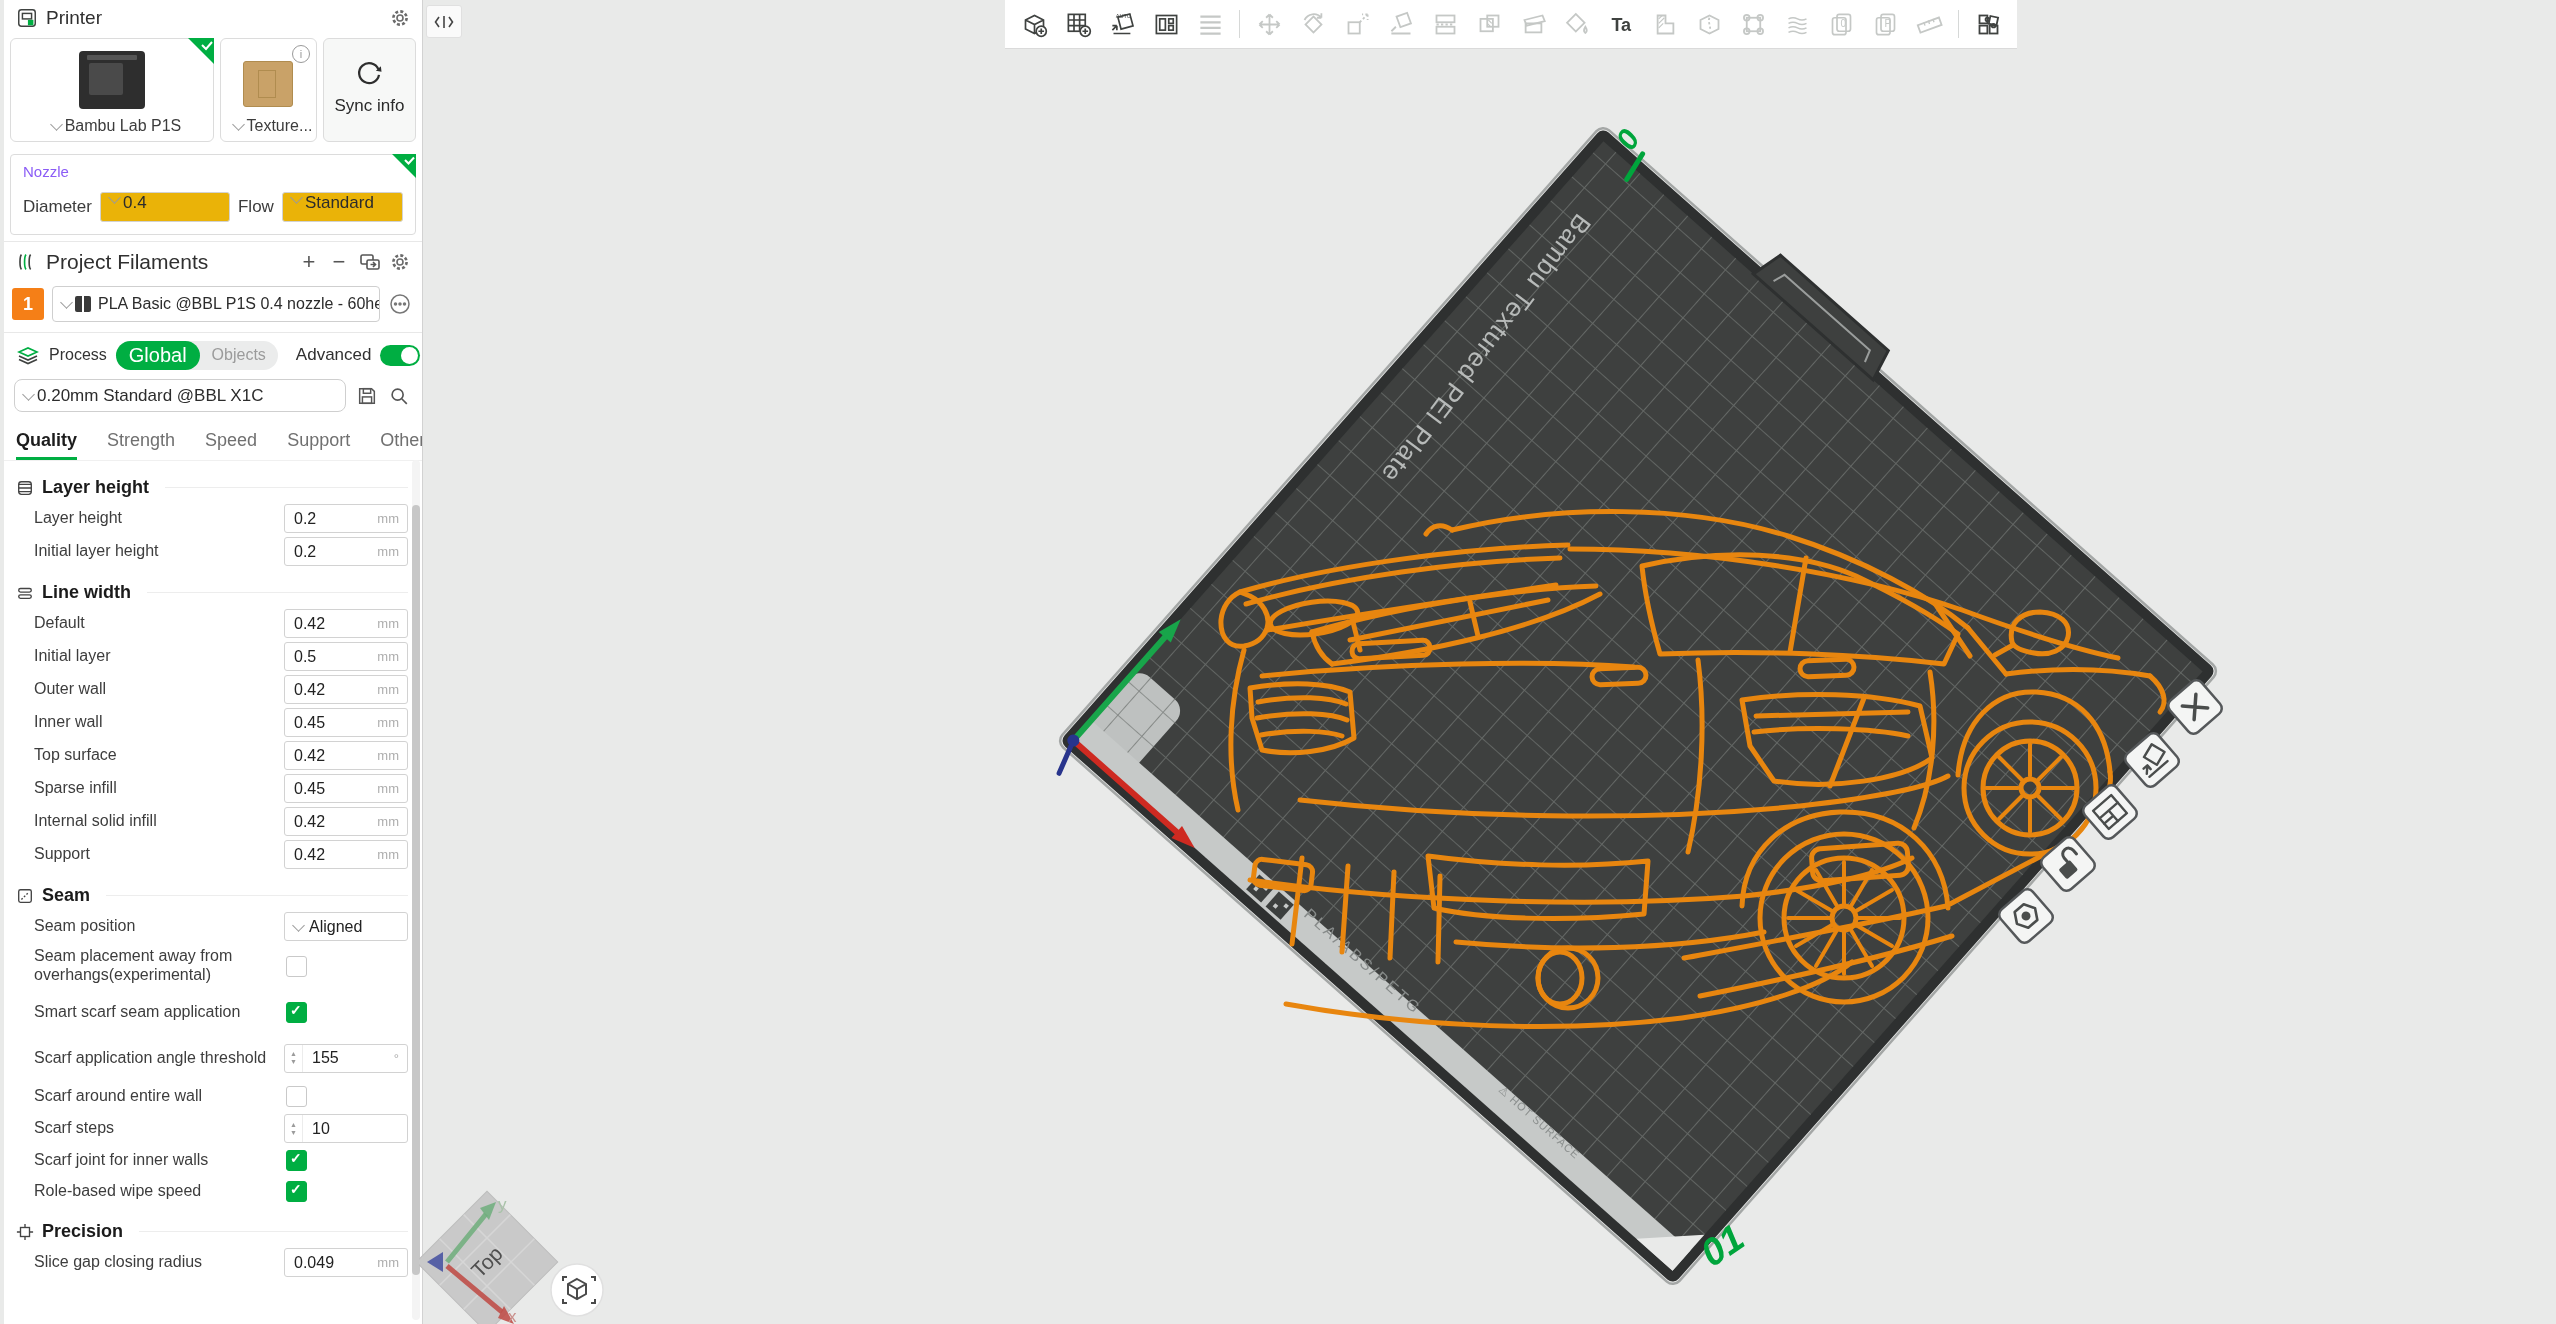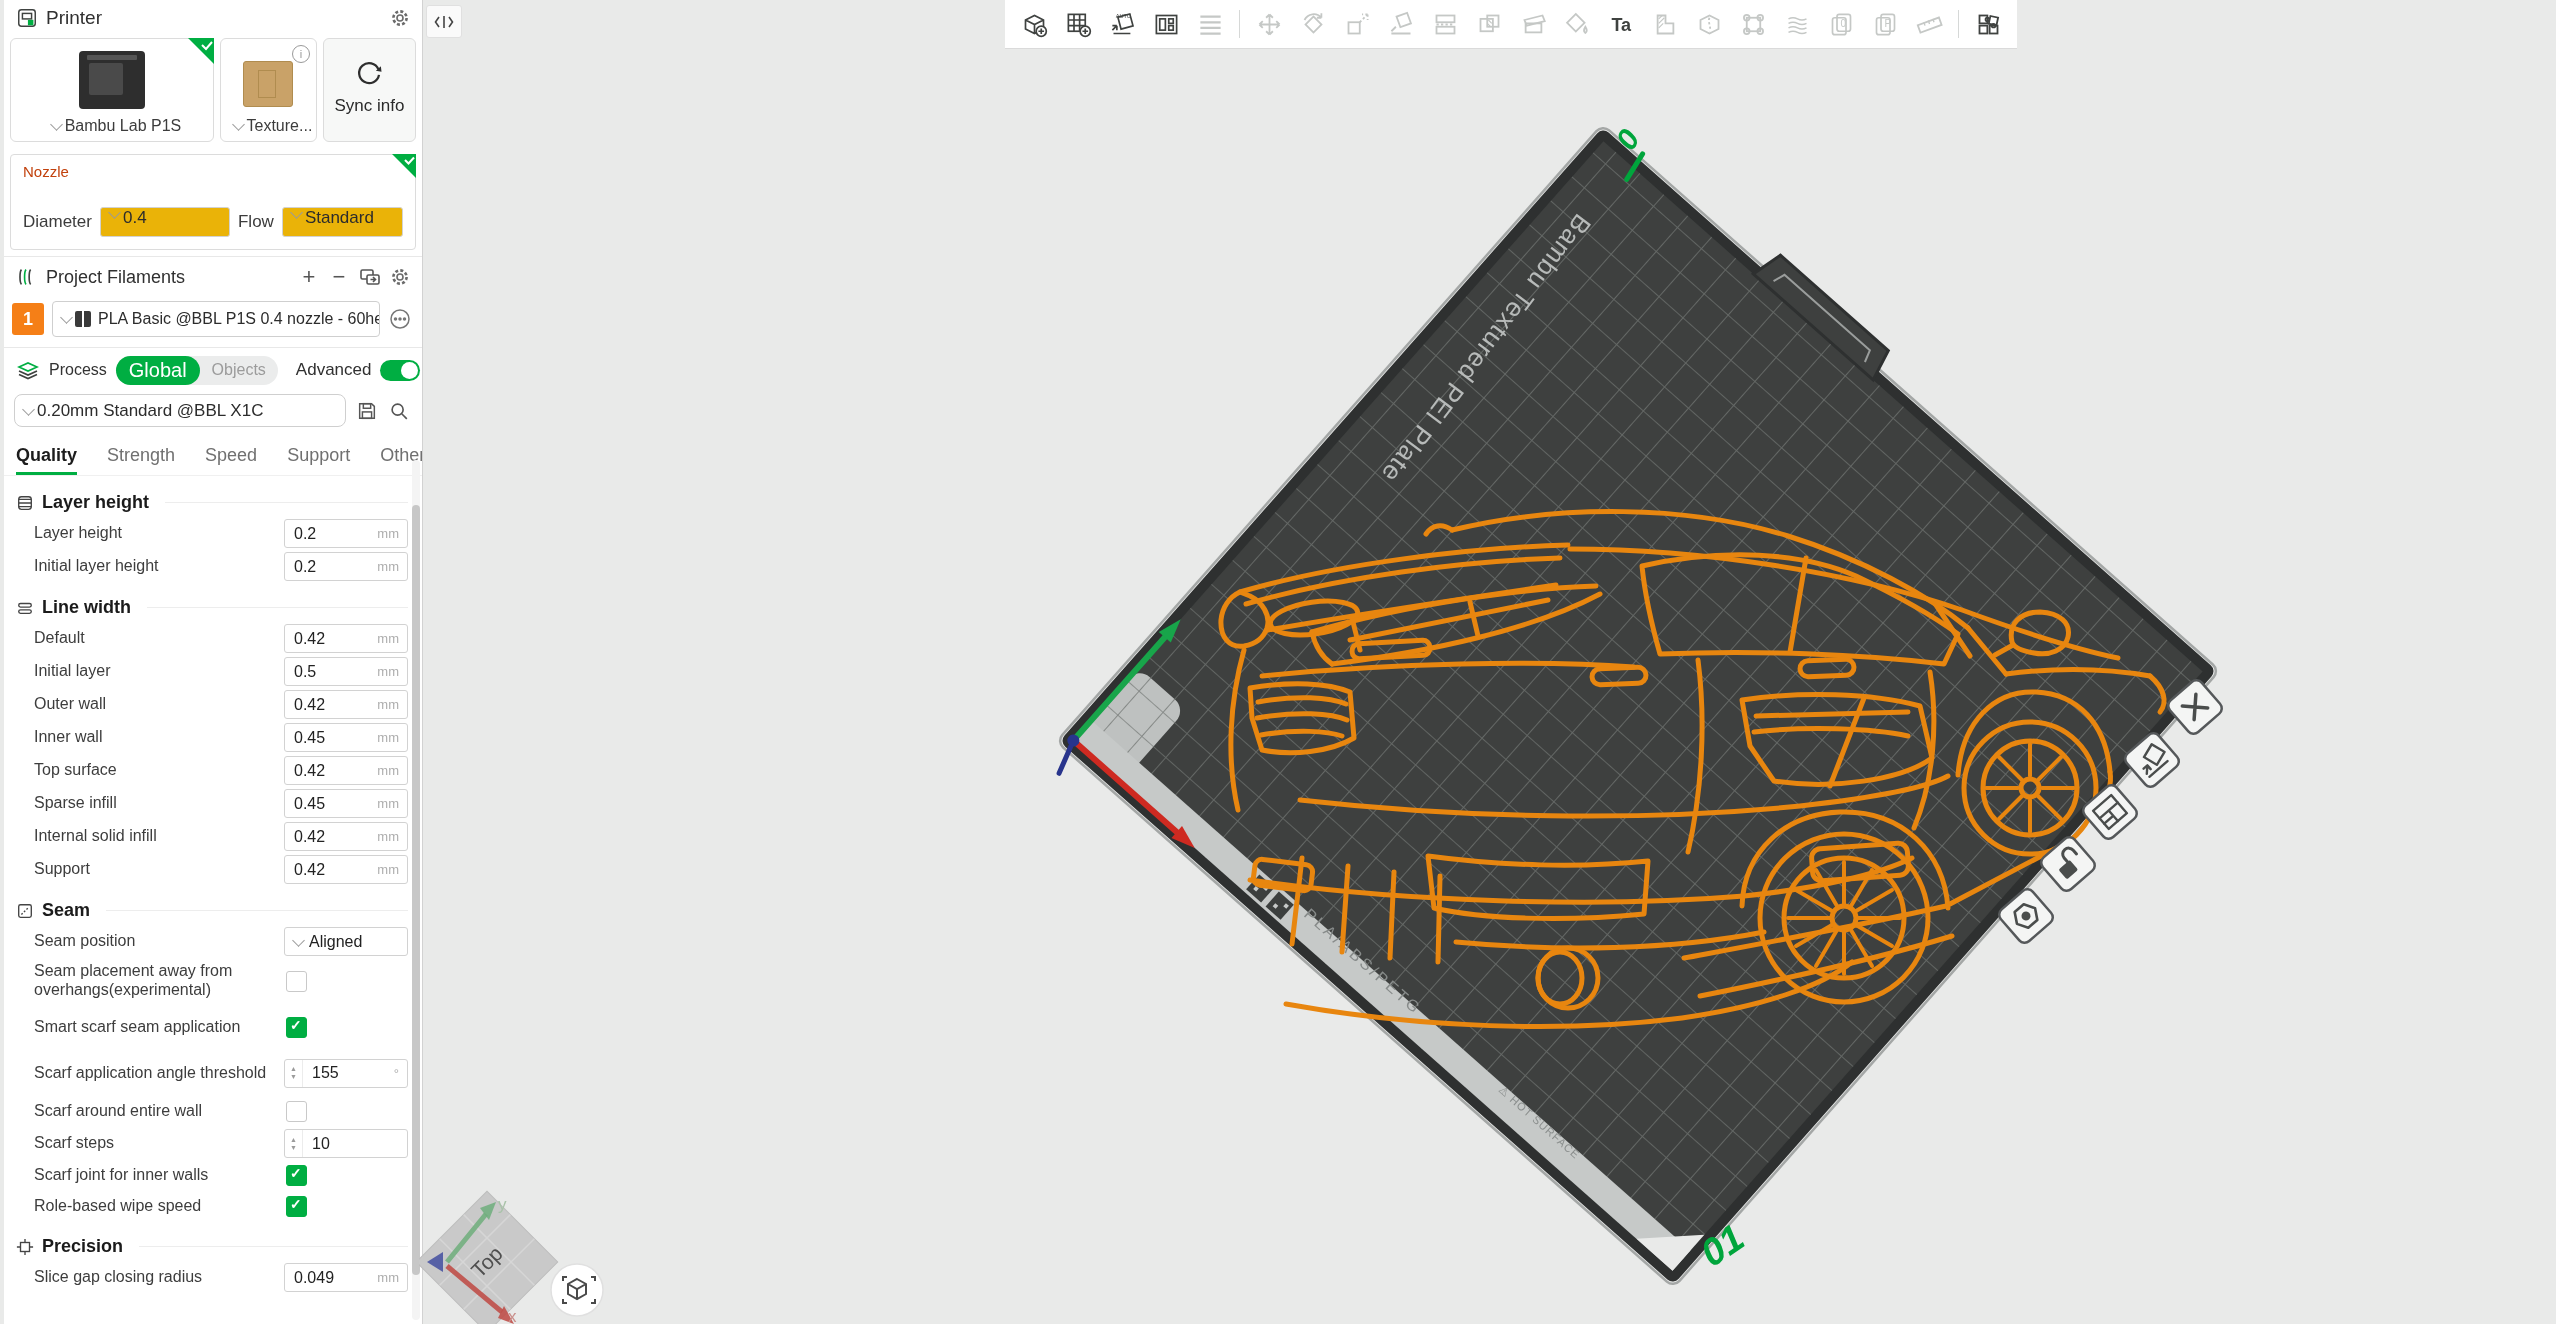--- a/index.html
+++ b/index.html
@@ -22,29 +22,29 @@
   .cornercheck{position:absolute;top:-1px;right:-1px}
   .cardlabel{display:flex;align-items:center;font-size:16px;color:#3c3c3c;white-space:nowrap;overflow:hidden}
   .printer-img{width:66px;height:58px;background:#2e2e2e;border-radius:4px;margin-bottom:8px;position:relative}
   .printer-img::after{content:"";position:absolute;left:10px;top:12px;width:34px;height:32px;background:#4a4a4a;border-radius:2px}
   .printer-img::before{content:"";position:absolute;left:8px;top:4px;width:50px;height:5px;background:#555;border-radius:1px}
   .plate-img{width:48px;height:44px;background:#c9a268;border:1px solid #b08c4f;border-radius:3px;margin-bottom:10px;position:relative}
   .plate-img::after{content:"";position:absolute;left:14px;top:8px;width:16px;height:26px;border:1px solid #b08c4f}
   .infodot{position:absolute;top:6px;right:6px;width:16px;height:16px;border:1.5px solid #9a9a9a;border-radius:50%;
            font-size:11px;color:#9a9a9a;display:flex;align-items:center;justify-content:center}
   .nozzlebox{position:relative;margin:6px;border:1px solid #dcdcdc;border-radius:4px;padding:8px 12px 12px 12px}
-  .nozzlebox .nlabel{font-size:15px;color:#c2410c;margin-bottom:27px}
+  .nozzlebox .nlabel{font-size:15px;color:#8b5cf6;margin-bottom:12px}
   .nrow{display:flex;align-items:center;gap:8px}
   .nrow .lbl{font-size:17px;color:#3c3c3c}
   .selbox{height:28px;border:1px solid #d2d2d2;border-radius:3px;background:#eab308;display:flex;align-items:flex-start;font-size:17px;color:#2c2c2c}
   .chev{width:8px;height:8px;border-left:1.7px solid #9a9a9a;border-bottom:1.7px solid #9a9a9a;
         transform:rotate(-45deg);margin:0 4px 3px 9px;flex:none}
   .sep{height:1px;background:#e8e8e8}
   .secthead{display:flex;align-items:center;height:40px;padding:0 12px;gap:8px}
-  .secthead .title{font-size:18px;color:#303030}
+  .secthead .title{font-size:21px;color:#303030}
   .plusminus{font-size:22px;color:#555;width:22px;text-align:center;cursor:pointer}
   .filrow{display:flex;align-items:center;gap:8px;padding:4px 10px 10px 8px}
   .slot{width:32px;height:32px;background:#F57F17;color:#fff;font-size:18px;font-weight:bold;
         display:flex;align-items:center;justify-content:center;border-radius:3px}
   .filsel{flex:1;height:34px;border:1px solid #cfcfcf;border-radius:4px;display:flex;align-items:center;font-size:16px;color:#2c2c2c;overflow:hidden;white-space:nowrap}
   .filswatch{width:16px;height:16px;margin-right:7px;flex:none;background:
      linear-gradient(90deg,#3a3a3a 46%,#fff 46%,#fff 54%,#3a3a3a 54%);border-radius:2px}
   .prochead{display:flex;align-items:center;height:44px;padding:0 12px;gap:9px}
   .pill{display:flex;background:#ebecec;border-radius:15px;height:29px;align-items:center}
   .pill .on{background:#00AE42;color:#fff;border-radius:15px;height:29px;display:flex;align-items:center;padding:0 13px;font-size:20px}

